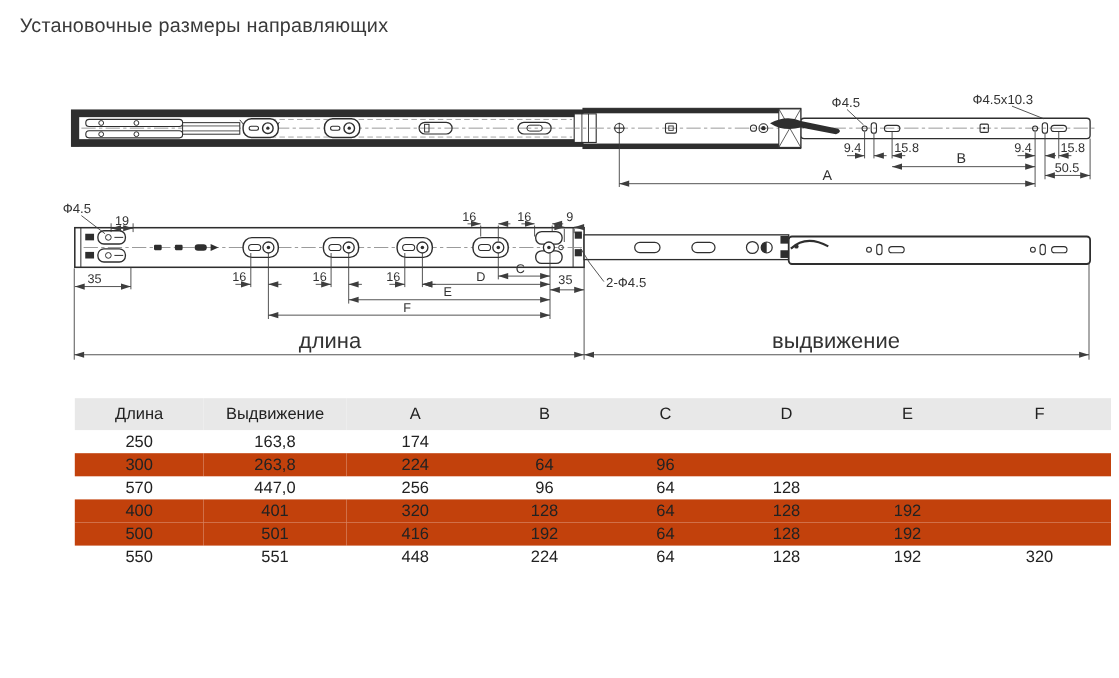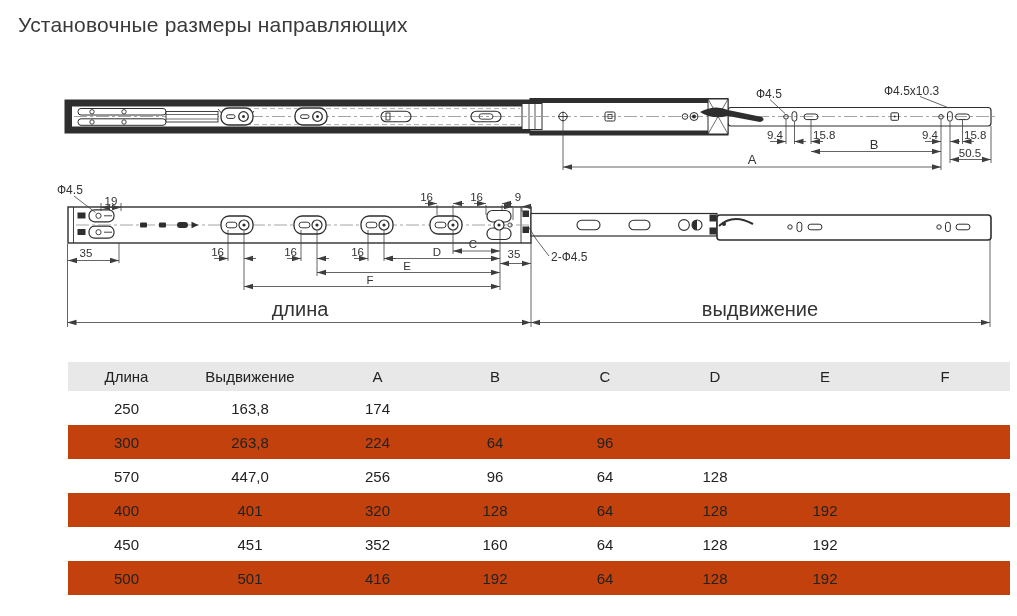--- a/index.html
+++ b/index.html
@@ -1,39 +1,39 @@
 <!DOCTYPE html>
 <html><head>
 <meta charset="utf-8">
 <style>
   html,body{margin:0;padding:0;}
   body{
     width:1017px;height:616px;position:relative;background:#fff;overflow:hidden;
     font-family:"Liberation Sans",sans-serif;
   }
   .page-title{
-    position:absolute;left:18px;top:13px;font-size:21px;color:#3a3a3a;letter-spacing:.2px;
+    position:absolute;left:18px;top:13px;font-size:18px;color:#3a3a3a;letter-spacing:.2px;
   }
   svg.drawing{position:absolute;left:0;top:0;}
   svg text{font-family:"Liberation Sans",sans-serif;font-size:12px;fill:#333;}
   svg text.big{font-size:20px;}
   svg text.md{font-size:13px;}
   svg text.sm{font-size:11.5px;}
   .ln{stroke:#2e2e2e;fill:none;}
   .w{fill:#fff;}
   .f{fill:#2e2e2e;stroke:none;}
   .dim{stroke:#3d3d3d;stroke-width:.8;fill:none;}
   .cl{stroke:#8d8d8d;stroke-width:.8;stroke-dasharray:13 3 3 3;fill:none;}
   .dsh{stroke:#9a9a9a;stroke-width:.8;stroke-dasharray:5 3;fill:none;}
   table.dims{
     position:absolute;left:68px;top:362px;width:942px;border-collapse:collapse;
     table-layout:fixed;font-size:15px;color:#222;
   }
   table.dims thead tr{background:#e8e8e8;height:29px;}
-  table.dims tbody tr{height:34px;}
+  table.dims tbody tr{height:21px;}
   table.dims tbody tr.alt{background:#c2410c;}
   table.dims th{font-weight:400;text-align:center;padding:0;}
   table.dims td{text-align:center;padding:0;}
 </style>
 </head>
 <body>
 
 <div class="page-title">Установочные размеры направляющих</div>
 
 <svg class="drawing" width="1017" height="345" viewBox="0 0 1017 345">
@@ -434,34 +434,34 @@
       <tr class="alt">
         <td>400</td>
         <td>401</td>
         <td>320</td>
         <td>128</td>
         <td>64</td>
         <td>128</td>
         <td>192</td>
         <td></td>
       </tr>
-      <tr>
-        <td>450</td>
-        <td>451</td>
-        <td>352</td>
-        <td>160</td>
-        <td>64</td>
-        <td>128</td>
-        <td>192</td>
-        <td></td>
-      </tr>
       <tr class="alt">
         <td>500</td>
         <td>501</td>
         <td>416</td>
         <td>192</td>
         <td>64</td>
         <td>128</td>
         <td>192</td>
         <td></td>
       </tr>
+      <tr>
+        <td>550</td>
+        <td>551</td>
+        <td>448</td>
+        <td>224</td>
+        <td>64</td>
+        <td>128</td>
+        <td>192</td>
+        <td>320</td>
+      </tr>
     </tbody>
 </table>
 
 </body></html>

